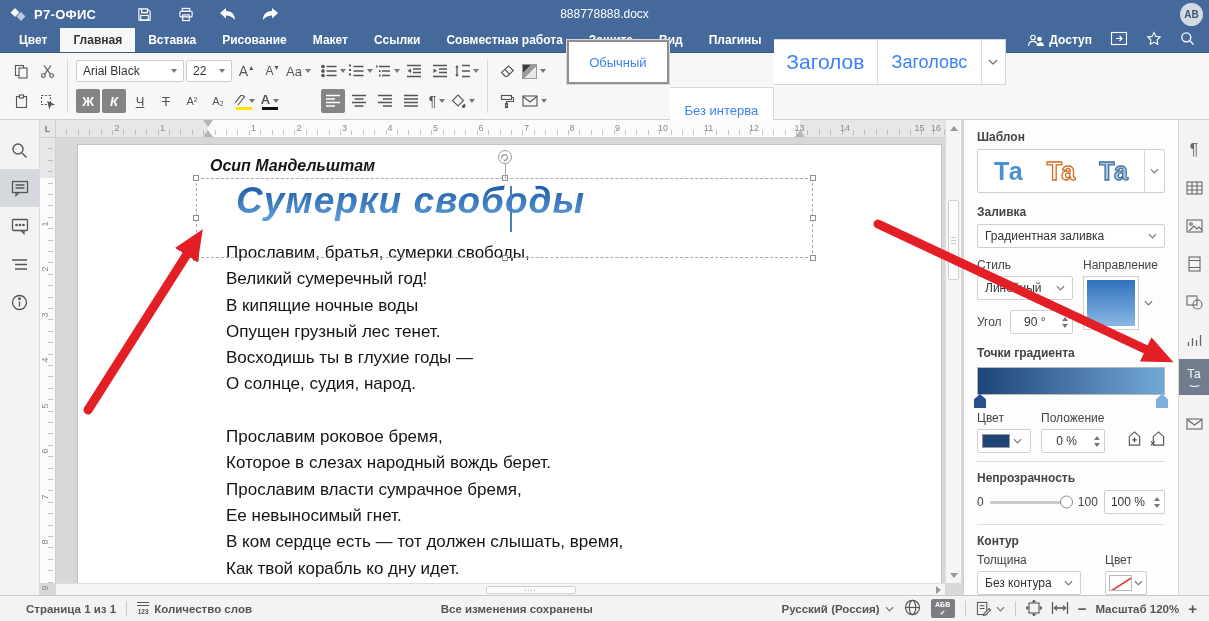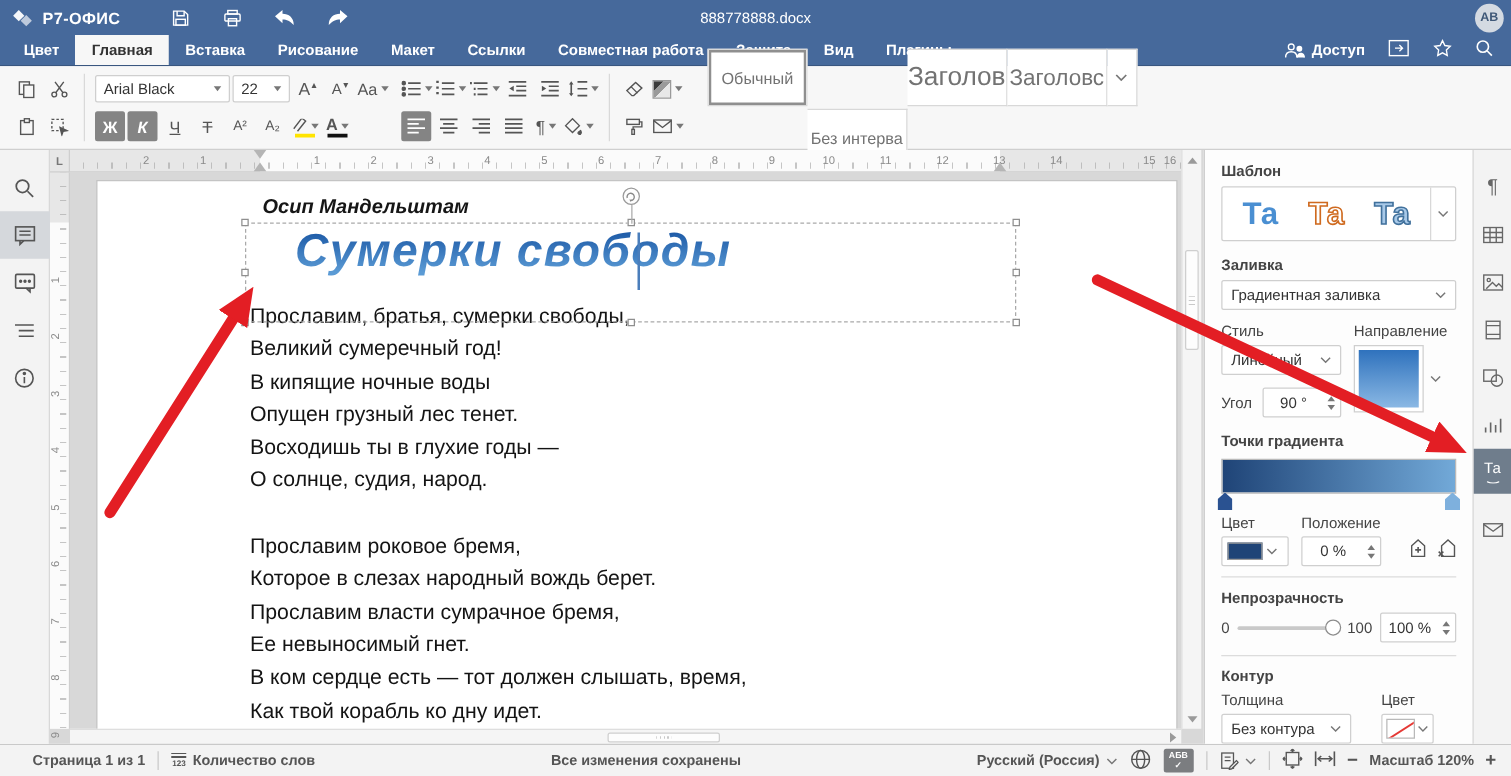--- a/index.html
+++ b/index.html
@@ -31,21 +31,21 @@
 .tbtn.active { background:#848484; color:#fff; }
 .chev { width:0; height:0; border-left:3.5px solid transparent; border-right:3.5px solid transparent; border-top:4px solid #777; margin-left:2px; }
 .fsel { height:22px; background:#fff; border:1px solid #cfcfcf; border-radius:2px; display:flex; align-items:center; padding:0 6px; justify-content:space-between; font-size:12px; color:#333; gap:6px; }
 .bicon { font-weight:bold; }
 .hl-bar { position:absolute; left:4px; right:4px; bottom:3px; height:3px; background:#ffe400; }
 .fc-bar { position:absolute; left:4px; right:4px; bottom:3px; height:3px; background:#111; }
 .rel { position:relative; }
 
 
 .gallery { display:flex; margin-left:14px; }
-.gitem { width:80px; height:46px; background:#fff; border:1px solid #d8d8d8; border-left:none; display:flex; align-items:center; justify-content:center; color:#737373; overflow:hidden; white-space:nowrap;text-align:center; }
+.gitem { width:104px; height:46px; background:#fff; border:1px solid #d8d8d8; border-left:none; display:flex; align-items:center; justify-content:center; color:#3b82f6; overflow:hidden; white-space:nowrap;text-align:center; }
 .gitem:first-child { border-left:1px solid #d8d8d8; }
 .gitem.selected { box-shadow:inset 0 0 0 2px #8f8f8f; }
 .gitem:nth-child(1){ font-size:13px; } .gitem:nth-child(2){ font-size:13px;margin-top:48px; }
 .gitem:nth-child(3){ font-size:21px; } .gitem:nth-child(4){ font-size:18px; } .gitem:nth-child(5){ font-size:16px; }
 .gchev { width:24px; height:46px; background:#fff; border:1px solid #d8d8d8; border-left:none; display:flex; align-items:center; justify-content:center; }
 
 
 .main { display:flex; height:475px; }
 .sidebar { width:40px; background:#f3f3f3; border-right:1px solid #d8d8d8; padding-top:11px; display:flex; flex-direction:column; align-items:center; }
 .sb-slot { width:40px; height:38px; display:flex; align-items:center; justify-content:center; color:#555; }
@@ -70,21 +70,21 @@
 .page { position:absolute; left:38px; top:25px; width:863px; height:443px; background:#fff; box-shadow:0 0 0 1px #c4c4c4; }
 .author { position:absolute; left:170px; top:37px; font-size:16px; font-weight:bold; font-style:italic; color:#161616; z-index:5; }
 .textart { position:absolute; left:178px; top:60px; font-size:37px; font-weight:bold; font-style:italic; letter-spacing:1px; white-space:nowrap;
   background:linear-gradient(180deg, var(--textart-gradient-top,#1f5ca8) 15%, var(--textart-gradient-bottom,#5b9bd5) 90%);
   -webkit-background-clip:text; background-clip:text; color:transparent; z-index:5;margin-left:18px; }
 .caret { position:absolute; left:470px; top:66px; width:2px; height:46px; background:#4a7ebb; z-index:6; }
 .selbox { position:absolute; left:156px; top:58px; width:617px; height:80px; border:1px dashed #a9a9a9; z-index:6; }
 .hnd { position:absolute; width:6px; height:6px; background:#fff; border:1px solid #8f8f8f; }
 .rot-stem { position:absolute; left:50%; top:-15px; width:1px; height:15px; background:#aaa; }
 .rot-handle { position:absolute; left:50%; top:-29px; transform:translateX(-50%); width:14px; height:14px; border:1px solid #9a9a9a; border-radius:50%; background:#fdfdfd; display:flex; align-items:center; justify-content:center; }
-.poem { position:absolute; left:160px; top:123px; font-size:17px; color:#141414; z-index:5; }
+.poem { position:absolute; left:186px; top:123px; font-size:17px; color:#141414; z-index:5; }
 .poem div { height:26.3px; white-space:nowrap; }
 
 .vscroll { position:absolute; top:0; right:2px; bottom:12px; width:16px; background:#f5f5f5; border-left:1px solid #dedede; z-index:3; }
 .vs-up, .vs-dn { position:absolute; left:0; width:15px; height:14px; display:flex; align-items:center; justify-content:center; }
 .vs-up { top:1px; } .vs-dn { bottom:1px; }
 .tri-up { width:0;height:0;border-left:4px solid transparent;border-right:4px solid transparent;border-bottom:5px solid #9a9a9a; }
 .tri-dn { width:0;height:0;border-left:4px solid transparent;border-right:4px solid transparent;border-top:5px solid #9a9a9a; }
 .tri-rt { width:0;height:0;border-top:4px solid transparent;border-bottom:4px solid transparent;border-left:5px solid #9a9a9a; }
 .vs-thumb { position:absolute; top:80px; left:2px; width:11px; height:80px; background:#fdfdfd; border:1px solid #cfcfcf; border-radius:2px; }
 .vs-thumb::after { content:""; position:absolute; left:2px; right:2px; top:36px; height:8px; background:repeating-linear-gradient(180deg,#c9c9c9 0 1px, transparent 1px 3px); }

